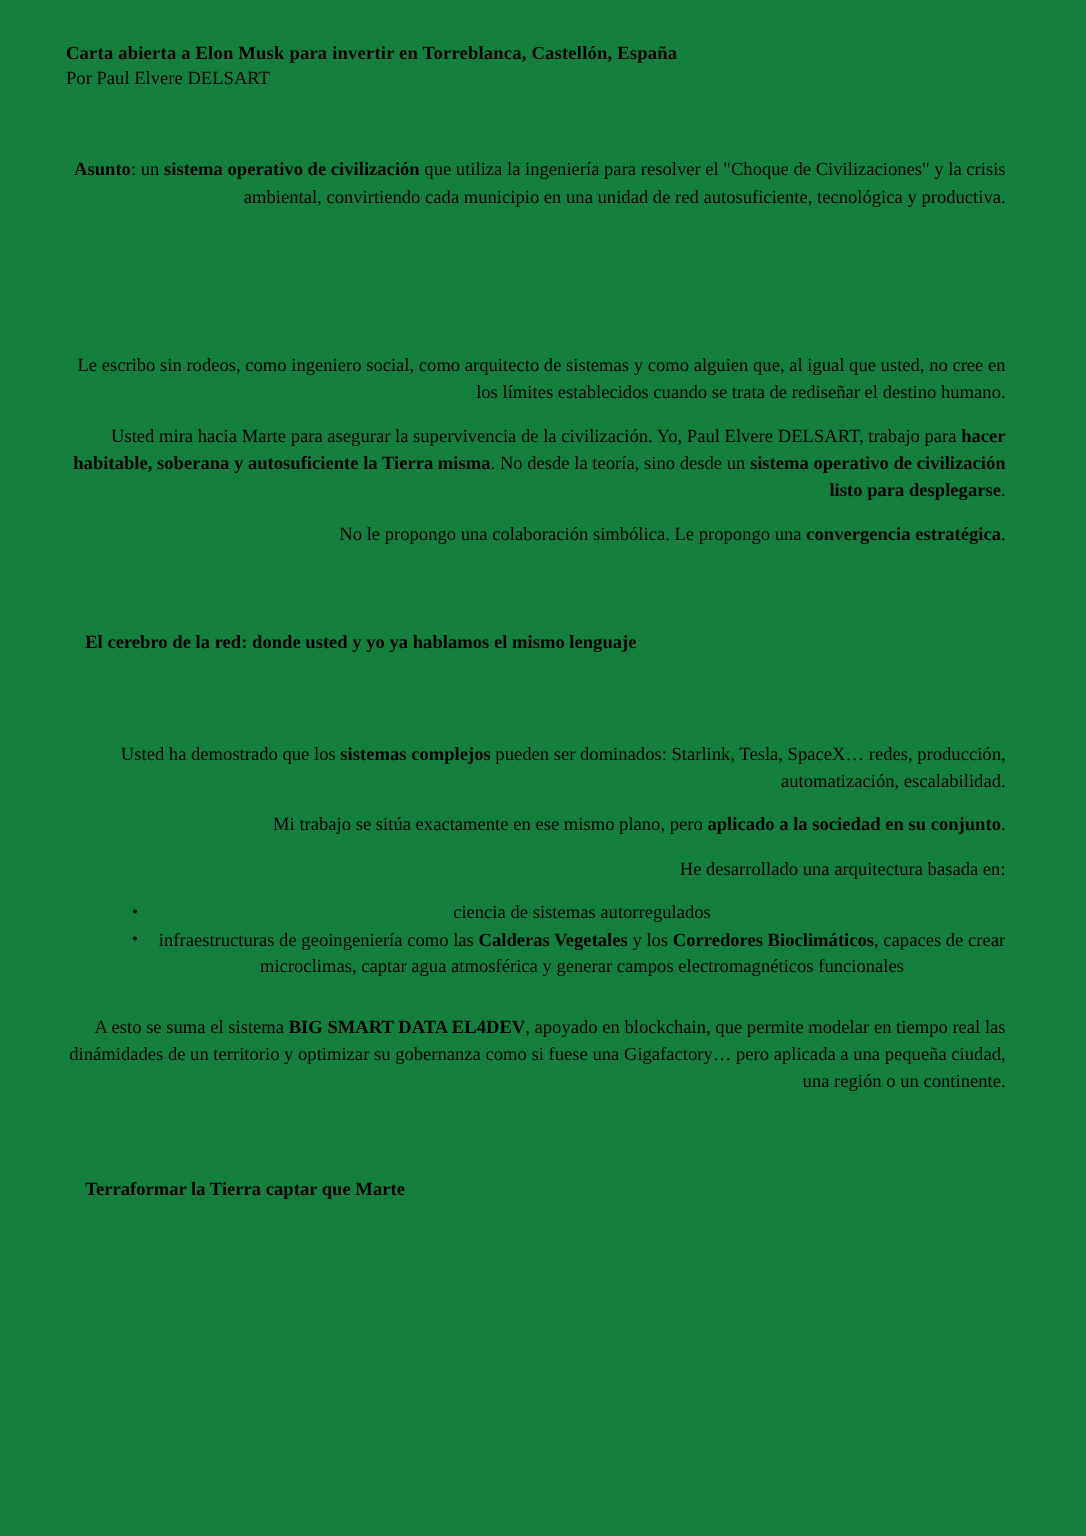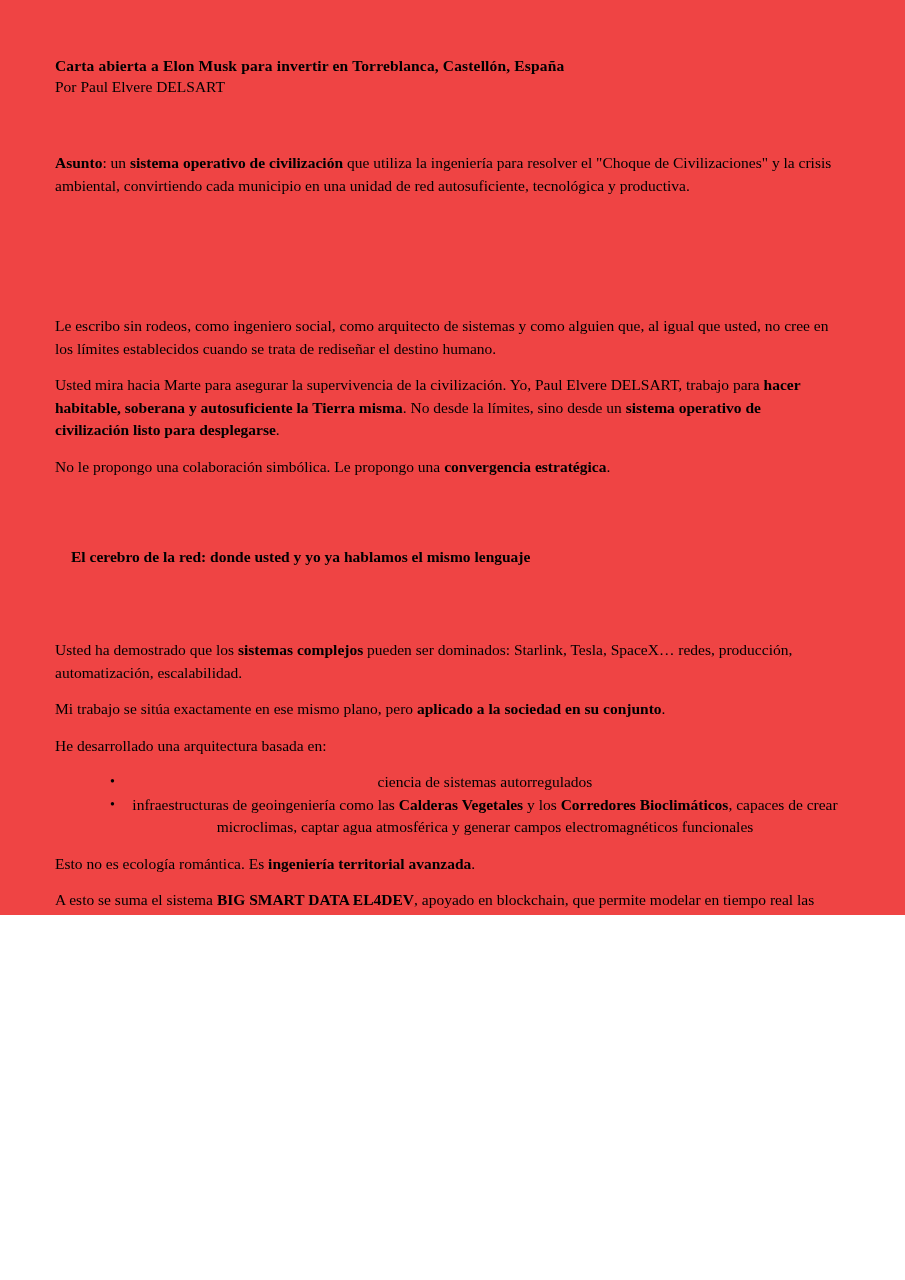--- a/index.html
+++ b/index.html
@@ -10,44 +10,44 @@
   body {
     width: 905px;
     height: 1280px;
     font-family: "Liberation Serif", "DejaVu Serif", serif;
     color: #000000;
     -webkit-font-smoothing: antialiased;
   }
   .page {
     position: relative;
     width: 905px;
-    height: 915px;
-    background: #ef4444;
+    height: 1280px;
+    background: #15803d;
     box-sizing: border-box;
-    padding: 55px 67px 0 55px;
+    padding: 34px 67px 0 55px;
     overflow: hidden;
   }
   .doc-title {
     font-size: 15.5px;
     font-weight: bold;
     line-height: 21px;
     margin: 0;
     letter-spacing: 0.01em;
   }
   .doc-byline {
     font-size: 15.5px;
     font-weight: normal;
     line-height: 21px;
     margin: 0;
   }
   .para {
     font-size: 15.5px;
     line-height: 22.5px;
     margin: 0;
-    text-align: left;
+    text-align: right;
   }
   .section-heading {
     font-size: 15.5px;
     font-weight: bold;
     line-height: 22px;
     margin: 16px;
   }
   b, strong { font-weight: bold; }
 
   
@@ -94,21 +94,21 @@
 
   <div class="sp-after-asunto"></div>
 
 
   <div class="sp-after-salutation"></div>
 
   <p class="para">Le escribo sin rodeos, como ingeniero social, como arquitecto de sistemas y como alguien que, al igual que usted, no cree en los límites establecidos cuando se trata de rediseñar el destino humano.</p>
 
   <div class="sp-para"></div>
 
-  <p class="para"><span>Usted mira hacia Marte para asegurar la supervivencia de la civilización. Yo, Paul Elvere DELSART, trabajo para </span><b>hacer habitable, soberana y autosuficiente la Tierra misma</b><span>. No desde la límites, sino desde un </span><b>sistema operativo de civilización listo para desplegarse</b><span>.</span></p>
+  <p class="para"><span>Usted mira hacia Marte para asegurar la supervivencia de la civilización. Yo, Paul Elvere DELSART, trabajo para </span><b>hacer habitable, soberana y autosuficiente la Tierra misma</b><span>. No desde la teoría, sino desde un </span><b>sistema operativo de civilización listo para desplegarse</b><span>.</span></p>
 
   <div class="sp-para"></div>
 
   <p class="para"><span>No le propongo una colaboración simbólica. Le propongo una </span><b>convergencia estratégica</b><span>.</span></p>
 
   <div class="sp-before-heading"></div>
 
   <h2 class="section-heading">El cerebro de la red: donde usted y yo ya hablamos el mismo lenguaje</h2>
 
   <div class="sp-after-heading"></div>
@@ -125,21 +125,20 @@
 
   <div class="sp-para"></div>
 
   <ul class="bullets">
     <li><span>ciencia de sistemas autorregulados</span></li>
     <li><span>infraestructuras de geoingeniería como las </span><b>Calderas Vegetales</b><span> y los </span><b>Corredores Bioclimáticos</b><span>, capaces de crear microclimas, captar agua atmosférica y generar campos electromagnéticos funcionales</span></li>
   </ul>
 
   <div class="sp-para"></div>
 
-  <p class="para"><span>Esto no es ecología romántica. Es </span><b>ingeniería territorial avanzada</b><span>.</span></p>
 
   <div class="sp-para"></div>
 
   <p class="para"><span>A esto se suma el sistema </span><b>BIG SMART DATA EL4DEV</b><span>, apoyado en blockchain, que permite modelar en tiempo real las dinámidades de un territorio y optimizar su gobernanza como si fuese una Gigafactory… pero aplicada a una pequeña ciudad, una región o un continente.</span></p>
 
   <div class="sp-before-last-heading"></div>
 
   <h2 class="section-heading">Terraformar la Tierra captar que Marte</h2>
 
 </div>

